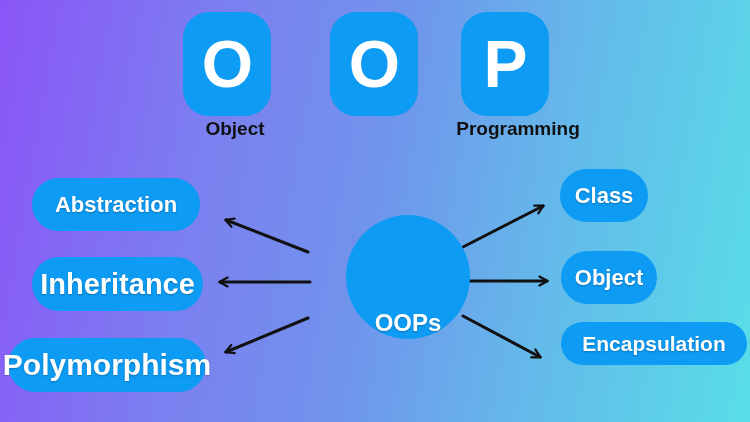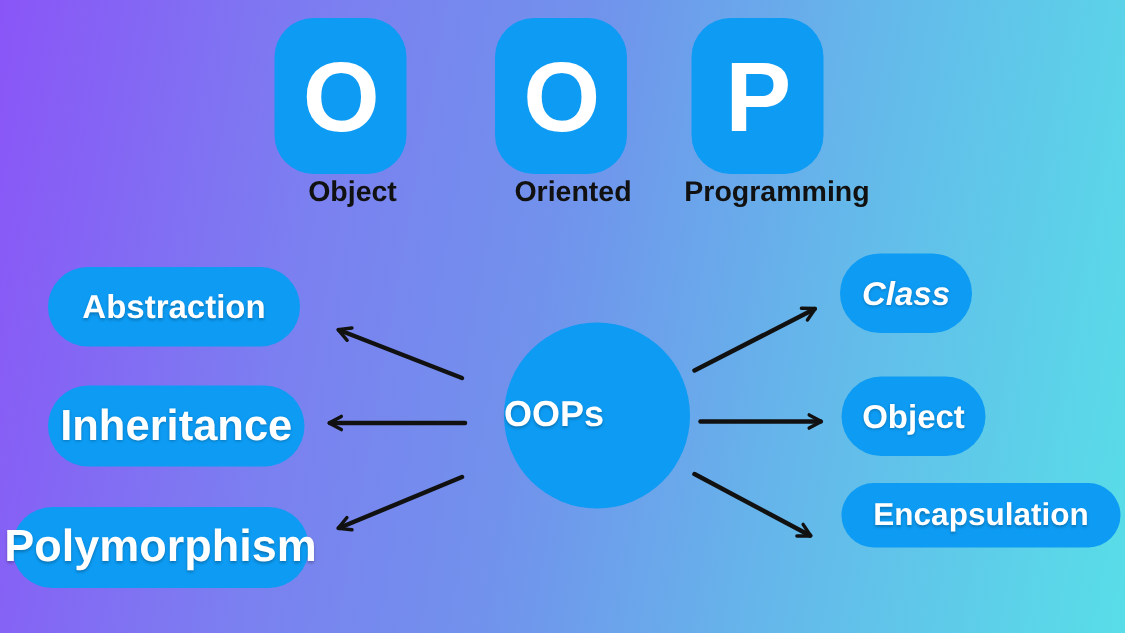--- a/index.html
+++ b/index.html
@@ -45,29 +45,29 @@
     font-weight: 700;
     text-align: center;
   }
   .icon-label-1 { left: 175px; width: 120px; }
   .icon-label-2 { left: 322px; width: 120px; }
   .icon-label-3 { left: 448px; width: 140px; text-align: center; }
 
   
   .center-circle {
     position: absolute;
-    left: 336px;
+    left: 346px;
     top: 215px;
     width: 124px;
     height: 124px;
     background: #0d9bf3;
     border-radius: 50%;
     display: flex;
-    flex-direction: column;
-    align-items: flex-start;
+    flex-direction: row;
+    align-items: flex-end;
     justify-content: center;
     text-align: center;
   }
   .center-circle span {
     color: #ffffff;
     font-size: 24px;
     font-weight: 800;
     line-height: 32px;
     text-shadow: 0 1px 2px rgba(0,0,0,0.25);
   }
@@ -80,21 +80,21 @@
     display: flex;
     align-items: center;
     justify-content: center;
     color: #ffffff;
     font-weight: 800;
     text-shadow: 0 1px 2px rgba(0,0,0,0.25);
   }
   .pill-abstraction   { left: 32px;  top: 178px; width: 168px; height: 53px; font-size: 22px; }
   .pill-inheritance   { left: 32px;  top: 257px; width: 171px; height: 54px; font-size: 29px; }
   .pill-polymorphism  { left: 8px;   top: 338px; width: 198px; height: 54px; font-size: 30px; }
-  .pill-class         { left: 560px; top: 169px; width: 88px;  height: 53px; font-size: 22px; font-style: italic; }
+  .pill-class         { left: 560px; top: 169px; width: 88px;  height: 53px; font-size: 22px; }
   .pill-object        { left: 561px; top: 251px; width: 96px;  height: 53px; font-size: 22px; }
   .pill-encapsulation { left: 561px; top: 322px; width: 186px; height: 43px; font-size: 21px; }
 
   
   .arrows {
     position: absolute;
     left: 0; top: 0;
     width: 750px; height: 422px;
     pointer-events: none;
   }
@@ -108,21 +108,20 @@
     <span class="letter">O</span>
   </div>
   <div class="app-icon icon-2">
     <span class="letter">O</span>
   </div>
   <div class="app-icon icon-3">
     <span class="letter">P</span>
   </div>
 
   <div class="icon-label icon-label-1">Object</div>
-  <div class="icon-label icon-label-2">Oriented</div>
   <div class="icon-label icon-label-3">Programming</div>
 
   <svg class="arrows" viewBox="0 0 750 422" xmlns="http://www.w3.org/2000/svg">
     <defs>
       <marker id="ah" viewBox="0 0 10 10" refX="7.5" refY="5" markerWidth="4.2" markerHeight="4.2" orient="auto-start-reverse">
         <path d="M1.5,1.5 L8,5 L1.5,8.5" fill="none" stroke="#111111" stroke-width="1.8" stroke-linecap="round" stroke-linejoin="round"></path>
       </marker>
     </defs>
     <g stroke="#111111" stroke-width="3" stroke-linecap="round" fill="none">
       <line x1="308" y1="252" x2="226" y2="220" marker-end="url(#ah)"></line>

